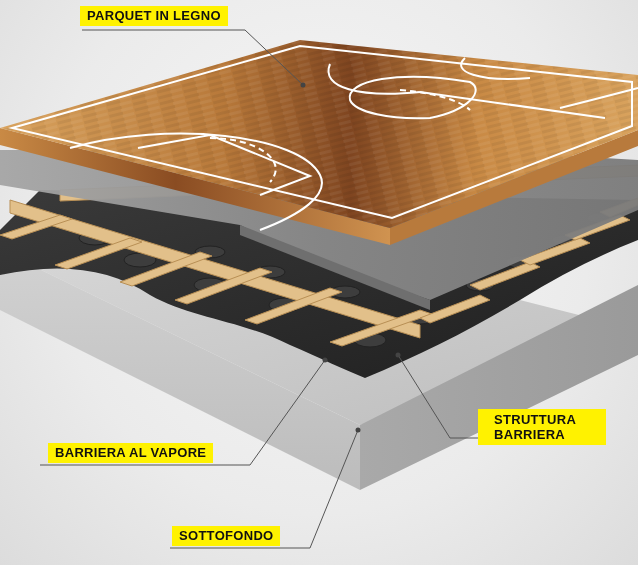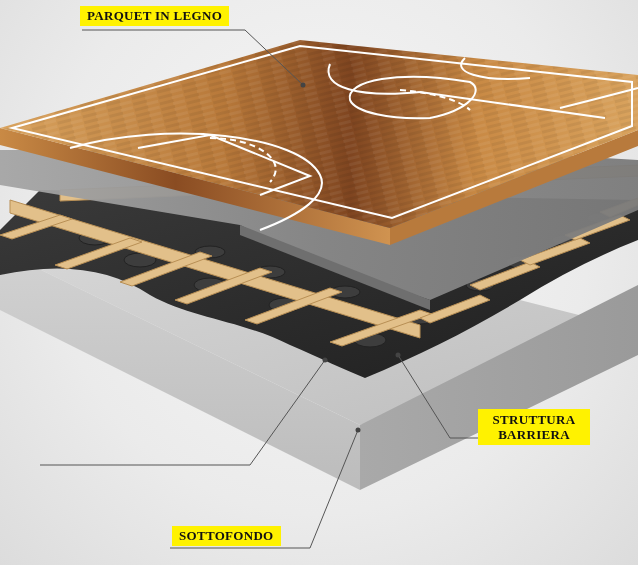--- a/index.html
+++ b/index.html
@@ -24,33 +24,32 @@
       position: absolute;
       left: 0;
       top: 0;
       width: 638px;
       height: 565px;
     }
     .label {
       position: absolute;
       background: #fff200;
       color: #111111;
-      font-family: Liberation Serif, serif;
+      font-family: Liberation Sans, sans-serif;
       font-weight: bold;
       font-size: 13px;
       line-height: 14px;
       letter-spacing: 0.3px;
       padding: 3px 7px;
       white-space: nowrap;
-      text-align: center;
     }
     .label.two-line {
       white-space: normal;
       line-height: 15px;
-      padding: 3px 8px;
+      padding: 3px 16px;
     }
   </style>
 </head>
 <body>
 
 <div class="stage">
 
   <svg class="scene" viewBox="0 0 638 565">
     <defs>
       <linearGradient id="slabTop" x1="0" y1="0" x2="1" y2="1">
@@ -187,16 +186,17 @@
     </g>
   </svg>
 
   <div class="label" style="left:80px; top:6px;">PARQUET IN LEGNO</div>
 
   <div class="label two-line" style="left:478px; top:409px; width:96px;">
     <span>STRUTTURA</span><br>
     <span>BARRIERA</span>
   </div>
 
+  <div class="label" style="left:48px; top:443px;">BARRIERA AL VAPORE</div>
 
   <div class="label" style="left:172px; top:526px;">SOTTOFONDO</div>
 
 </div>
 
 </body></html>

